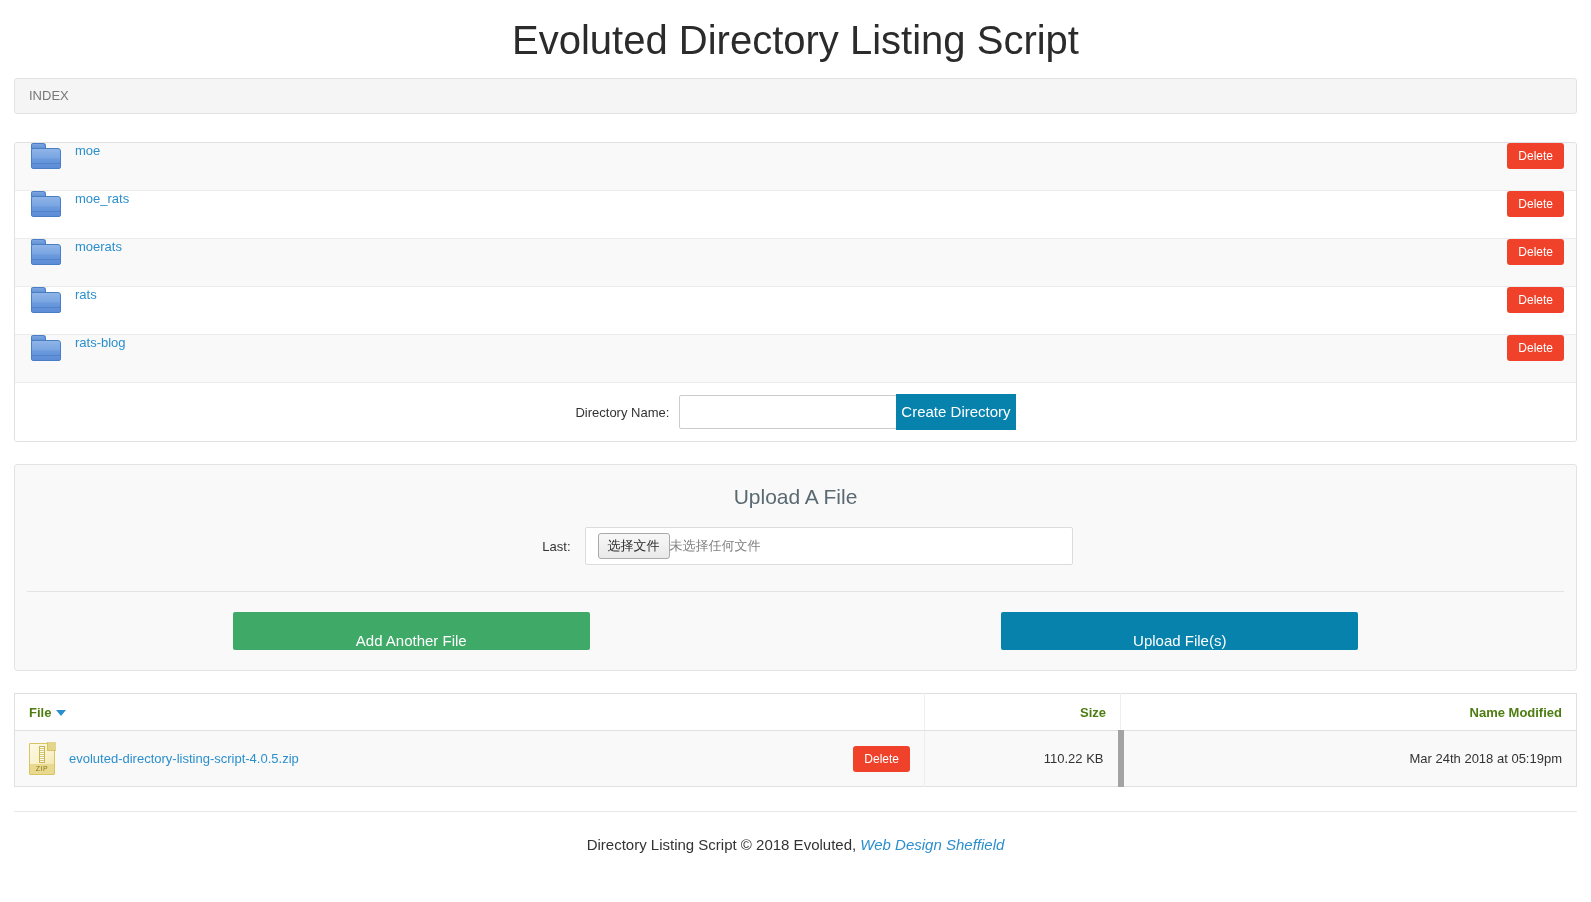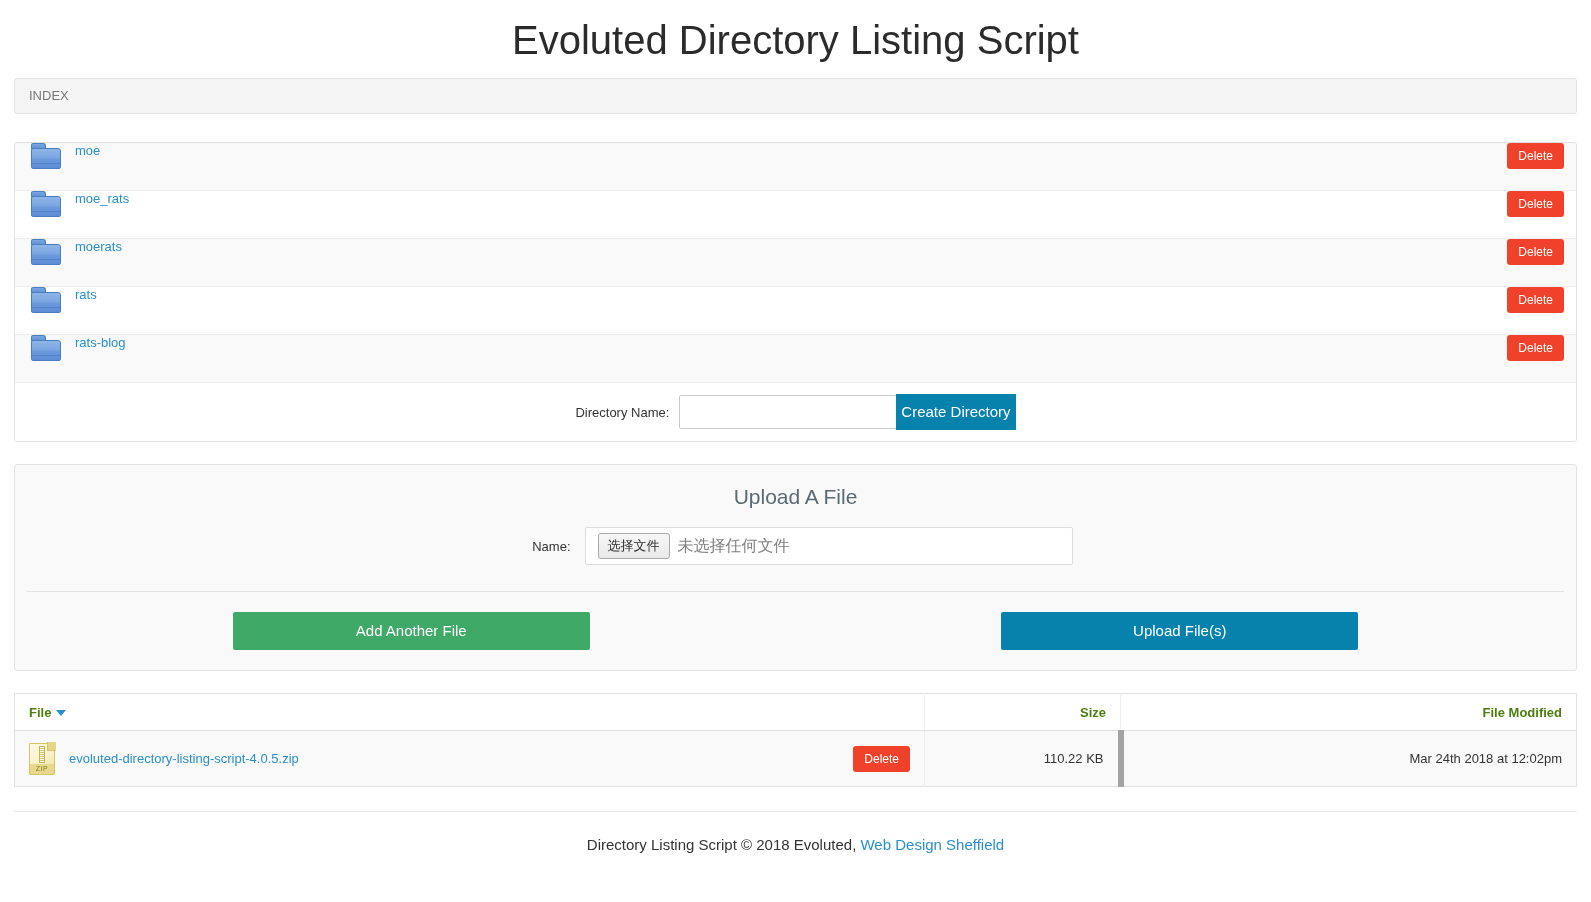--- a/index.html
+++ b/index.html
@@ -106,21 +106,21 @@
   }
 
   .btn {
     display: inline-block;
     border: none;
     border-radius: 3px;
     font-family: "Liberation Sans", sans-serif;
     cursor: pointer;
     text-align: center;
     color: #ffffff;
-    padding: 0;
+    padding: 10px;
   }
   .btn-delete {
     background: #f0422a;
     font-size: 12px;
     height: 26px;
     line-height: 26px;
     padding: 0 11px;
     flex: 0 0 auto;
   }
 
@@ -200,23 +200,22 @@
     font-size: 13px;
     color: #2b2b2b;
     background: linear-gradient(#f7f7f7, #e9e9e9);
     border: 1px solid #a9a9a9;
     border-radius: 3px;
     padding: 3px 9px;
     font-family: "Liberation Sans", sans-serif;
     cursor: pointer;
   }
   .file-none {
-    font-size: 16px;
+    font-size: 13px;
     color: #808080;
-    margin-left: 8px;
   }
   .upload-sep {
     border: none;
     border-top: 1px solid #e3e3e3;
     margin: 26px 12px 0 12px;
   }
   .upload-actions {
     display: flex;
     padding: 20px 12px 20px 12px;
   }
@@ -340,21 +339,21 @@
 
   
   .footer {
     border-top: 1px solid #e8e8e8;
     margin-top: 24px;
     padding-top: 24px;
     text-align: center;
     font-size: 15px;
     color: #333333;
   }
-  .footer a { color: #2b8fce; text-decoration: none; }
+  .footer a { color: #2b8fce; text-decoration: none; font-style: italic; }
 </style>
 </head>
 <body>
 
 <div class="page">
 
   <h1 class="site-title">Evoluted Directory Listing Script</h1>
 
   <div class="container">
 
@@ -413,21 +412,21 @@
         <span class="create-label">Directory Name:</span>
         <input class="create-input" type="text" value="" style="">
         <button class="btn btn-create">Create Directory</button>
       </div>
     </div>
 
     <div class="upload-panel">
       <h2 class="upload-title">Upload A File</h2>
 
       <div class="file-row">
-        <span class="file-label">Name:</span>
+        <span class="file-label">Last:</span>
         <div class="file-field">
           <button class="file-btn">选择文件</button>
           <span class="file-none">未选择任何文件</span>
         </div>
       </div>
 
       <hr class="upload-sep">
 
       <div class="upload-actions">
         <div class="half">
@@ -437,39 +436,39 @@
           <button class="btn btn-upload">Upload File(s)</button>
         </div>
       </div>
     </div>
 
     <table class="file-table">
       <thead>
         <tr>
           <th class="col-file"><span>File</span><span class="sort-caret"></span></th>
           <th class="col-size">Size</th>
-          <th class="col-mod">File Modified</th>
+          <th class="col-mod">Name Modified</th>
         </tr>
       </thead>
       <tbody>
         <tr>
           <td class="col-file">
             <div class="file-cell-inner">
               <span class="zip-icon">
                 <span class="sheet"></span>
                 <span class="fold"></span>
                 <span class="zipper"></span>
                 <span class="label">ZIP</span>
               </span>
               <a class="file-link" href="#">evoluted-directory-listing-script-4.0.5.zip</a>
               <button class="btn btn-delete-file">Delete</button>
             </div>
           </td>
           <td class="col-size">110.22 KB</td>
-          <td class="col-mod">Mar 24th 2018 at 12:02pm</td>
+          <td class="col-mod">Mar 24th 2018 at 05:19pm</td>
         </tr>
       </tbody>
     </table>
 
     <div class="footer">
       <span>Directory Listing Script © 2018 Evoluted,</span>
       <a href="#">Web Design Sheffield</a>
     </div>
 
   </div>

